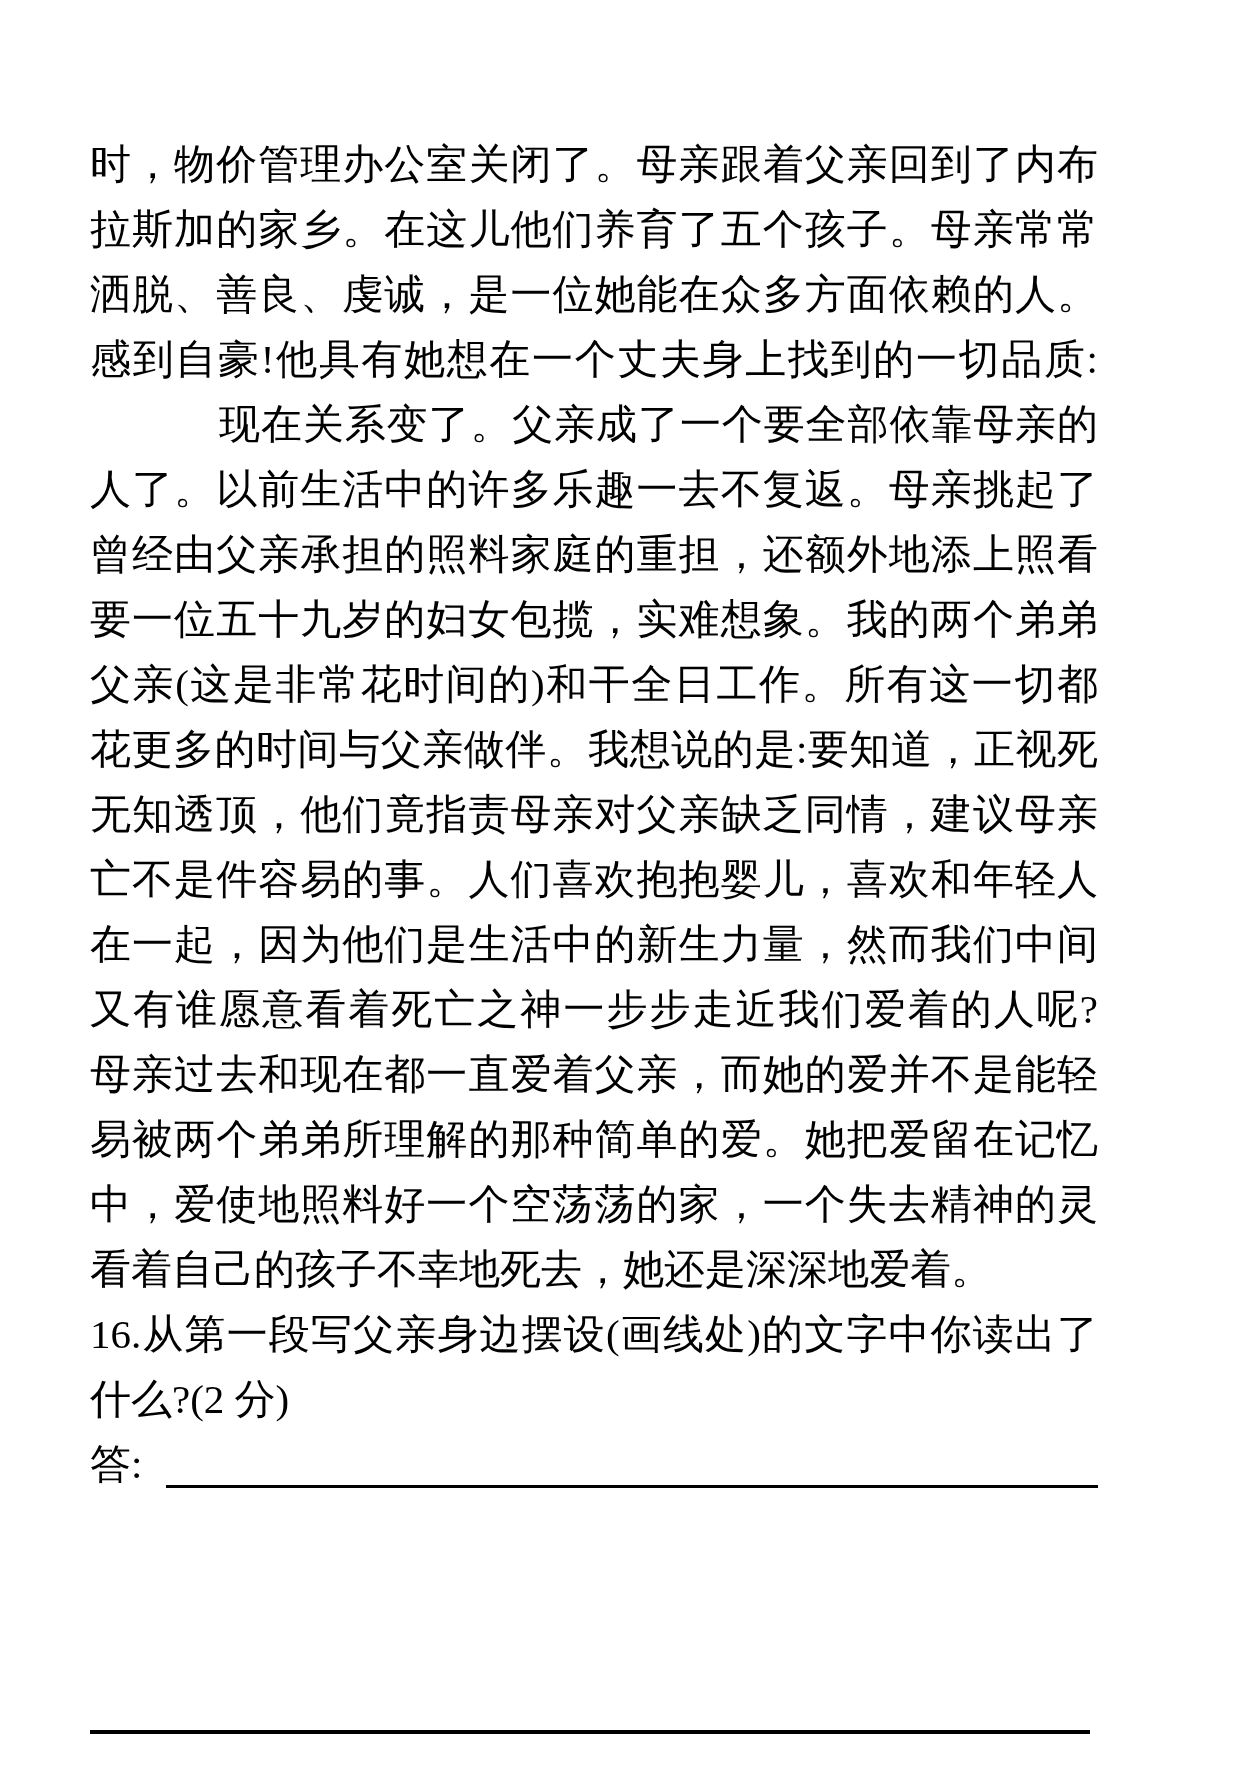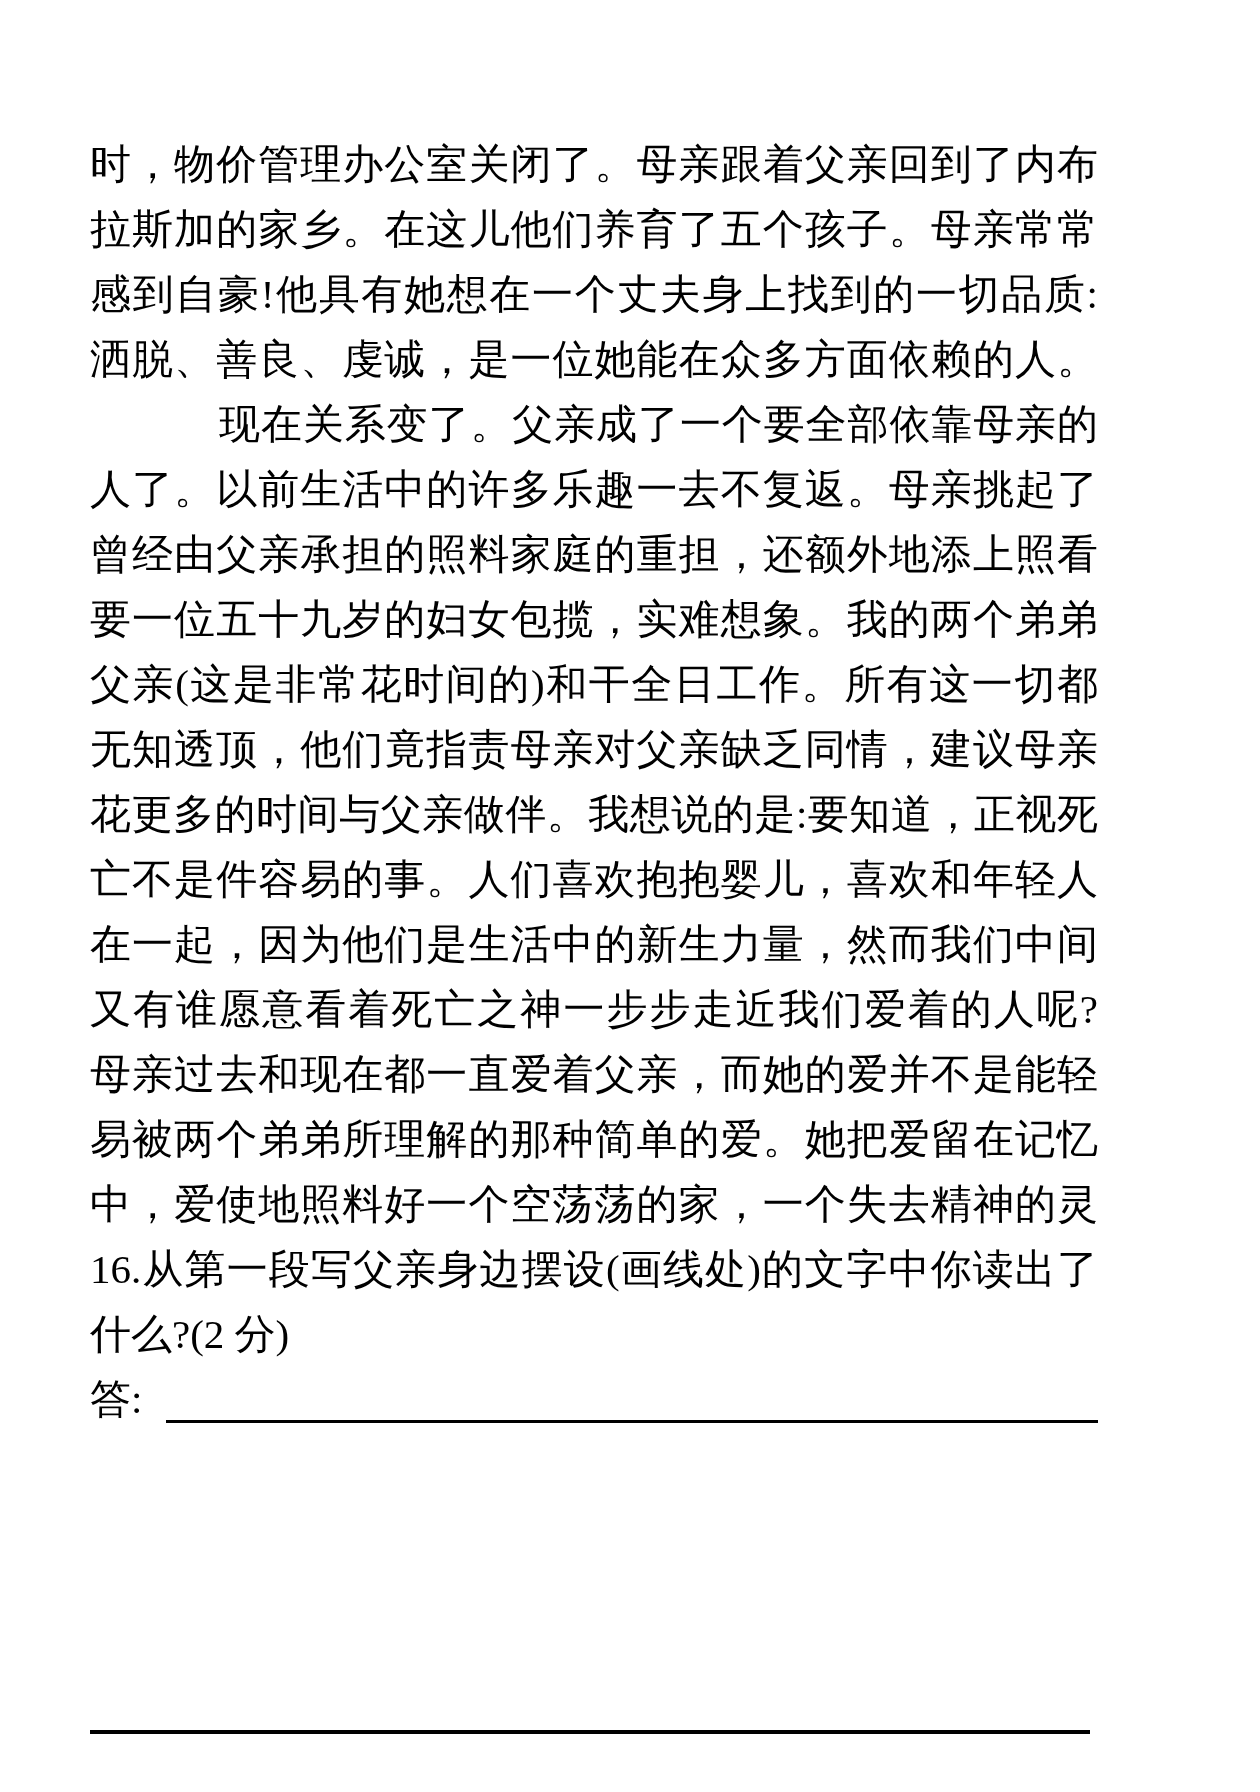--- a/index.html
+++ b/index.html
@@ -68,35 +68,36 @@
 </style>
 </head>
 <body>
 
 <div class="page">
 
   <div class="text-block">
 
     <div class="line">时，物价管理办公室关闭了。母亲跟着父亲回到了内布</div>
     <div class="line">拉斯加的家乡。在这儿他们养育了五个孩子。母亲常常</div>
+    <div class="line">洒脱、善良、虔诚，是一位她能在众多方面依赖的人。</div>
     <div class="line">感到自豪!他具有她想在一个丈夫身上找到的一切品质:</div>
-    <div class="line">洒脱、善良、虔诚，是一位她能在众多方面依赖的人。</div>
     <div class="line indent">现在关系变了。父亲成了一个要全部依靠母亲的</div>
     <div class="line">人了。以前生活中的许多乐趣一去不复返。母亲挑起了</div>
     <div class="line">曾经由父亲承担的照料家庭的重担，还额外地添上照看</div>
     <div class="line">要一位五十九岁的妇女包揽，实难想象。我的两个弟弟</div>
     <div class="line">父亲(这是非常花时间的)和干全日工作。所有这一切都</div>
+    <div class="line">花更多的时间与父亲做伴。我想说的是:要知道，正视死</div>
     <div class="line">无知透顶，他们竟指责母亲对父亲缺乏同情，建议母亲</div>
-    <div class="line">花更多的时间与父亲做伴。我想说的是:要知道，正视死</div>
     <div class="line">亡不是件容易的事。人们喜欢抱抱婴儿，喜欢和年轻人</div>
     <div class="line">在一起，因为他们是生活中的新生力量，然而我们中间</div>
     <div class="line">又有谁愿意看着死亡之神一步步走近我们爱着的人呢?</div>
     <div class="line">母亲过去和现在都一直爱着父亲，而她的爱并不是能轻</div>
     <div class="line">易被两个弟弟所理解的那种简单的爱。她把爱留在记忆</div>
     <div class="line">中，爱使地照料好一个空荡荡的家，一个失去精神的灵</div>
+    <div class="line last">看着自己的孩子不幸地死去，她还是深深地爱着。</div>
 
     <div class="line">16.从第一段写父亲身边摆设(画线处)的文字中你读出了</div>
     <div class="line last">什么?(2 分)</div>
 
     <div class="answer-line">
       <span class="answer-label">答:</span>
       <span class="answer-blank"></span>
     </div>
 
   </div>

